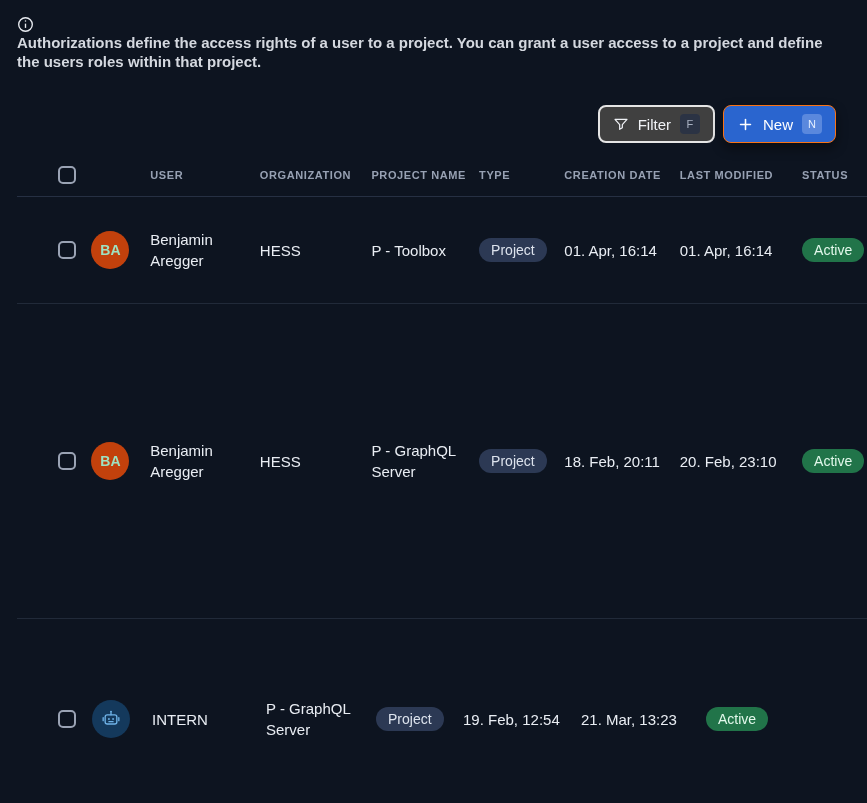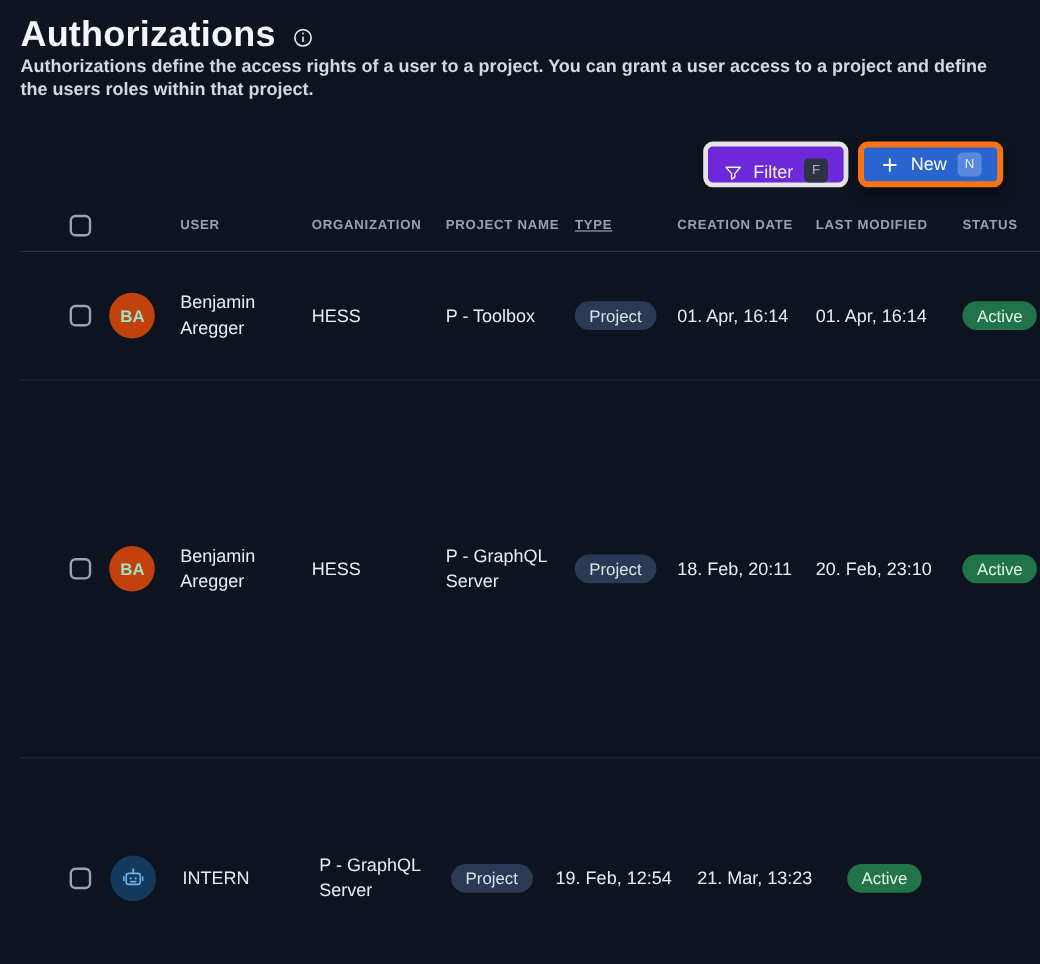--- a/index.html
+++ b/index.html
@@ -26,24 +26,24 @@
   .toolbar {
     width:819px; margin-top:34px;
     display:flex; justify-content:flex-end; gap:8px;
   }
   .btn {
     height:38px; border-radius:8px; display:inline-flex; align-items:center;
     gap:9px; padding:0 13px; font-size:15px; cursor:pointer;
     font-family:"Liberation Sans", sans-serif;
   }
   .btn-filter {
-    background:#6d28d9; border:4px solid #e5e5e5; color:#f0f2f6;align-items:flex-end;
+    background:#404040; border:2px solid #e5e5e5; color:#f0f2f6;
   }
   .btn-new {
-    background:#2a65cf; border:5px solid #f97316; color:#ffffff;
+    background:#2a65cf; border:1px solid #f97316; color:#ffffff;
     box-shadow:0 5px 12px rgba(0,0,0,0.45);
   }
   .kbd {
     height:20px; min-width:20px; padding:0 5px; border-radius:4px;
     font-size:11px; display:flex; align-items:center; justify-content:center;
   }
   .btn-filter .kbd { background:#2b3344; color:#aab2c2; }
   .btn-new .kbd { background:#5a88dd; color:#e3eeff; }
 
   
@@ -53,21 +53,21 @@
   .th {
     font-size:11px; font-weight:700; letter-spacing:0.6px;
     color:#97a1b3; text-transform:uppercase;
   }
   .cell { padding-right:8px; }
   .col-select   { width:75px;  padding-left:41px; display:flex; }
   .col-avatar   { width:60px;  display:flex; }
   .col-user     { width:112px; }
   .col-org      { width:114px; }
   .col-project  { width:110px; }
-  .col-type     { width:87px;text-decoration:underline; }
+  .col-type     { width:87px; }
   .col-created  { width:118px; }
   .col-modified { width:125px; }
   .col-status   { width:100px; }
 
   .trow { border-bottom:1px solid #212a39; font-size:15px; color:#e9edf3; cursor:pointer; }
   .trow-0 { height:107px; }
   .trow-1 { height:315px; }
   .trow-2 { height:200px; border-bottom:none; }
 
   .checkbox {
@@ -90,21 +90,20 @@
   .pill-status { background:#217449; color:#e2f8eb; }
 
   .cell-text { line-height:21px; }
 </style>
 </head>
 <body>
 
 <div class="page">
 
   <div class="title-row">
-    <h1 class="page-title">Authorizations</h1>
     <span class="info-icon">
       <svg viewBox="0 0 20 20" width="17" height="17" fill="none" stroke="#e8ebf0" stroke-width="1.6">
         <circle cx="10" cy="10" r="8"></circle>
         <line x1="10" y1="9" x2="10" y2="14"></line>
         <circle cx="10" cy="5.8" r="0.9" fill="#e8ebf0" stroke="none"></circle>
       </svg>
     </span>
   </div>
 
   <p class="description">Authorizations define the access rights of a user to a project. You can grant a user access to a project and define the users roles within that project.</p>

